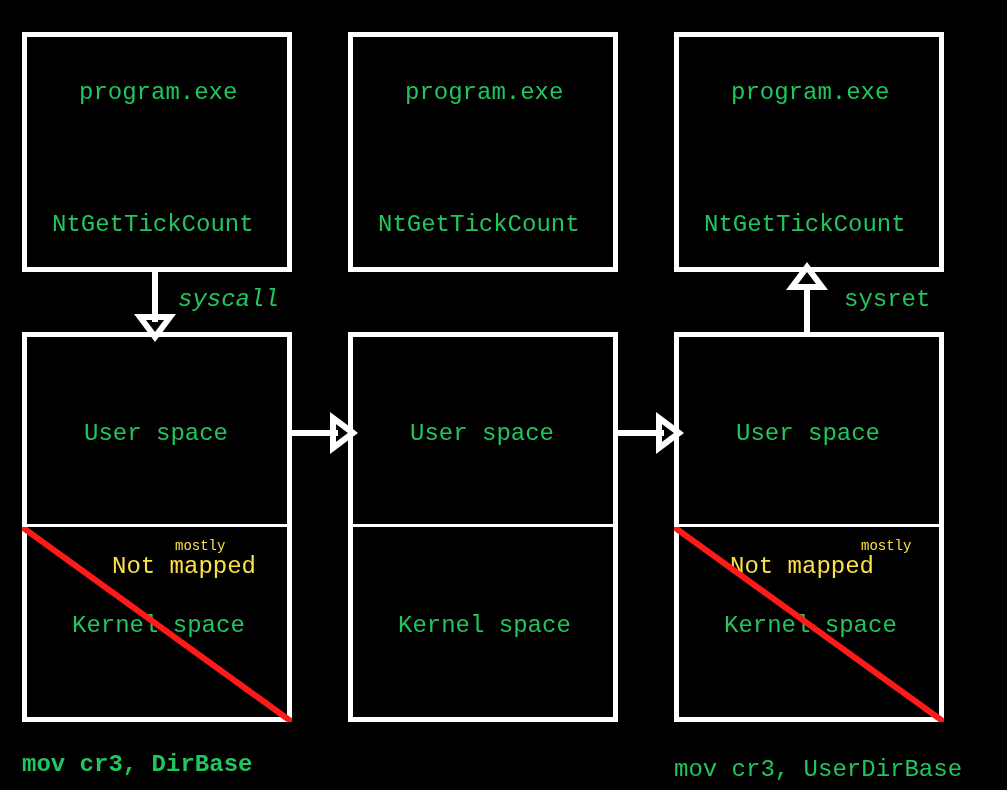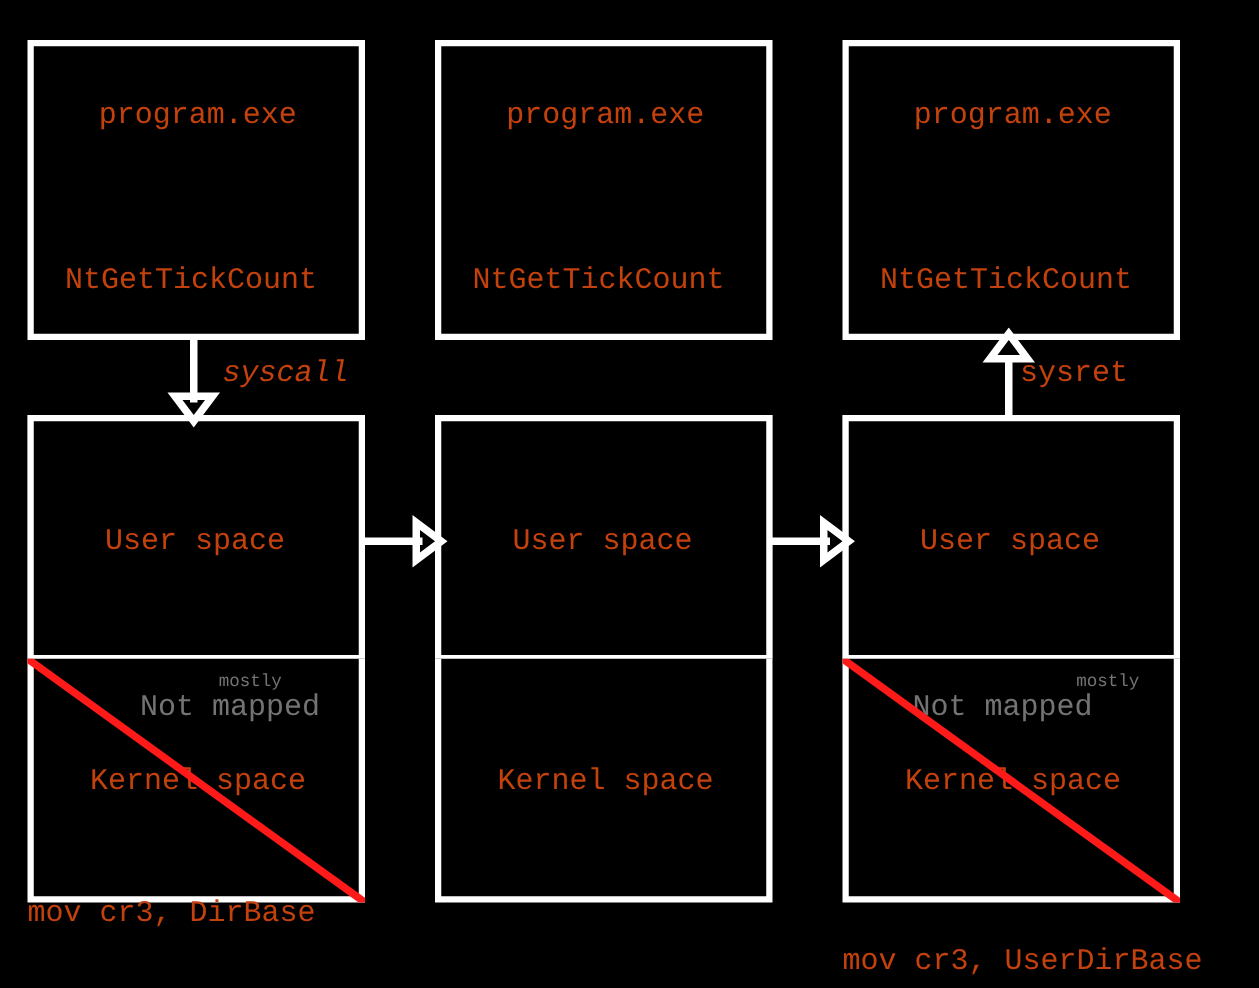--- a/index.html
+++ b/index.html
@@ -13,25 +13,25 @@
     overflow: hidden;
   }
   .box {
     position: absolute;
     border: 5px solid #fff;
     background: #000;
   }
   .text {
     position: absolute;
     font-size: 24px;
-    color: #c2410c;
+    color: #22c55e;
     white-space: nowrap;
   }
   .red-text {
-    color: #737373;
+    color: #fde047;
   }
   .small-red {
     font-size: 14px;
   }
   .red-line {
     position: absolute;
     pointer-events: none;
   }
   .arrow-svg {
     position: absolute;
@@ -81,26 +81,26 @@
 <svg class="arrow-svg" style="left:130px; top:272px; width:50px; height:70px;">
   <line x1="25" y1="0" x2="25" y2="50" stroke="#fff" stroke-width="6"></line>
   <polygon points="25,65 10,45 40,45" fill="none" stroke="#fff" stroke-width="6" stroke-linejoin="miter"></polygon>
 </svg>
 <div class="text" style="left:178px; top:286px;font-style:italic;">syscall</div>
 
 <svg class="arrow-svg" style="left:782px; top:262px; width:50px; height:74px;">
   <line x1="25" y1="74" x2="25" y2="22" stroke="#fff" stroke-width="6"></line>
   <polygon points="25,5 10,25 40,25" fill="none" stroke="#fff" stroke-width="6" stroke-linejoin="miter"></polygon>
 </svg>
-<div class="text" style="left:816px; top:286px;">sysret</div>
+<div class="text" style="left:844px; top:286px;">sysret</div>
 
 <svg class="arrow-svg" style="left:290px; top:408px; width:70px; height:50px;">
   <line x1="0" y1="25" x2="48" y2="25" stroke="#fff" stroke-width="6"></line>
   <polygon points="63,25 43,10 43,40" fill="none" stroke="#fff" stroke-width="6" stroke-linejoin="miter"></polygon>
 </svg>
 
 <svg class="arrow-svg" style="left:616px; top:408px; width:70px; height:50px;">
   <line x1="0" y1="25" x2="48" y2="25" stroke="#fff" stroke-width="6"></line>
   <polygon points="63,25 43,10 43,40" fill="none" stroke="#fff" stroke-width="6" stroke-linejoin="miter"></polygon>
 </svg>
 
-<div class="text" style="left:22px; top:718px;">mov cr3, DirBase</div>
+<div class="text" style="left:22px; top:751px;font-weight:bold;">mov cr3, DirBase</div>
 <div class="text" style="left:674px; top:756px;">mov cr3, UserDirBase</div>
 
 </body></html>

